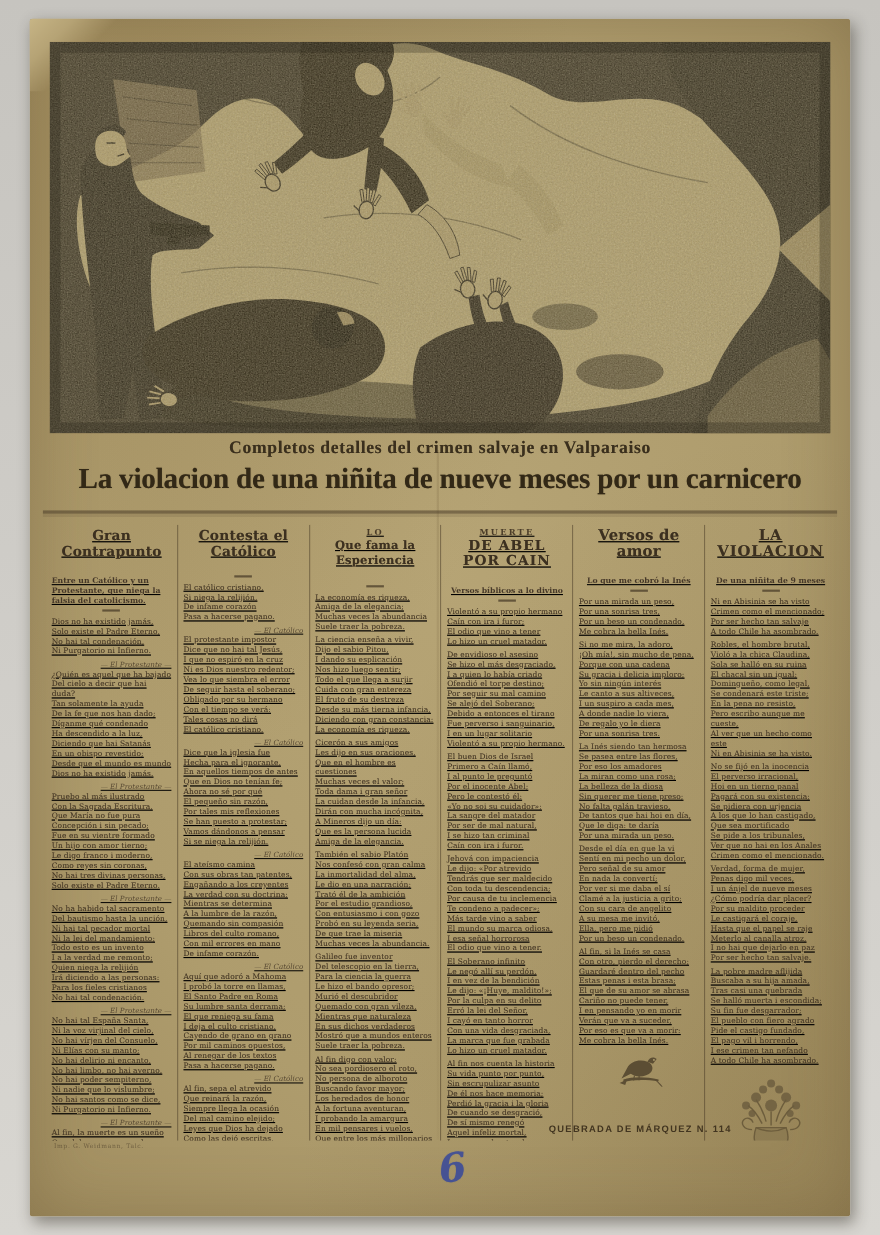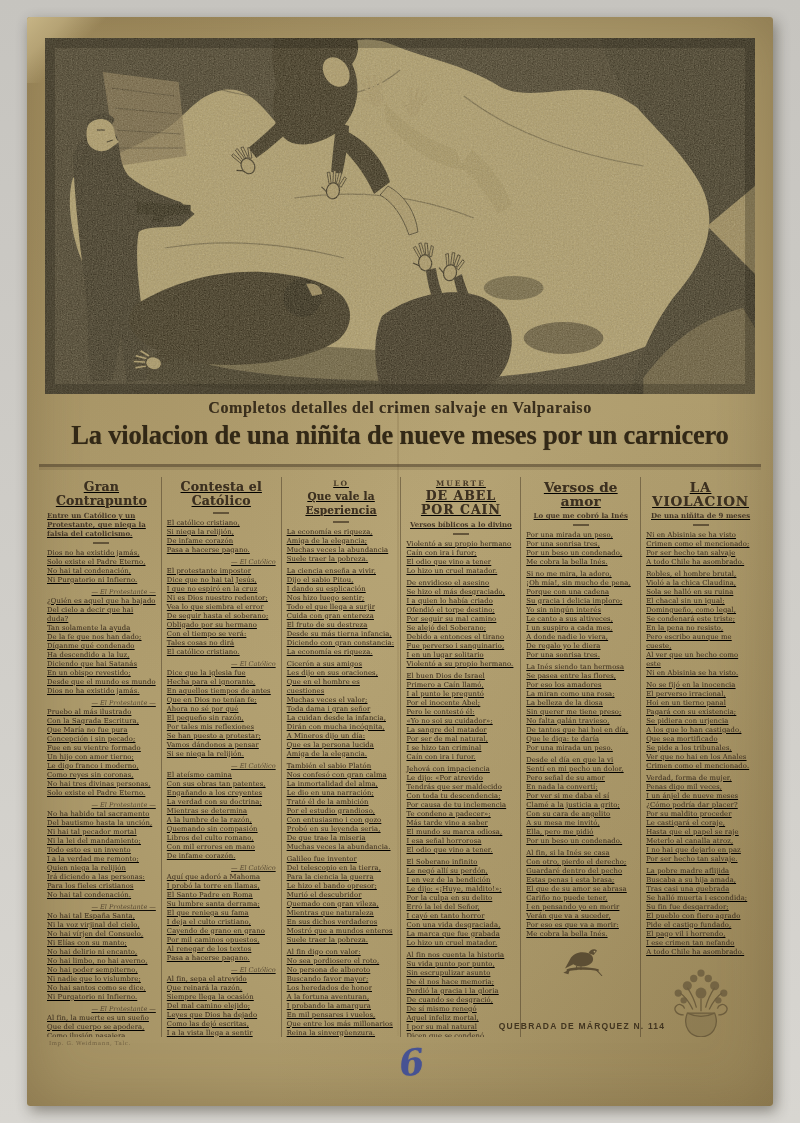--- a/index.html
+++ b/index.html
@@ -27,21 +27,21 @@
          font:bold 26.5px/34px "Liberation Serif", serif;letter-spacing:-0.2px;color:#322816;
          text-shadow:0 0 .7px rgba(50,40,22,.6);}
   .headline-rule{position:absolute;left:12px;right:12px;top:447px;height:3px;
          background:#4a3c28;opacity:.55;box-shadow:0 3px 0 rgba(74,60,40,.25);}
   .columns{position:absolute;left:15px;right:13px;top:460px;height:560px;display:flex;overflow:hidden;text-decoration:underline;}
   .col{flex:1 1 0;min-width:0;padding:2px 5px 0 5px;border-left:1px solid rgba(70,56,36,.5);overflow:hidden;}
   .col:first-child{border-left:none;}
   .col-kicker{font:bold 7.5px/9px "DejaVu Serif", serif;text-align:center;letter-spacing:2px;color:#4a3c28;}
   .col-title{margin:1px 0 0 0;font:bold 12.5px/14px "DejaVu Serif", serif;text-align:center;
          letter-spacing:.2px;color:#3c3020;text-shadow:0 0 .5px rgba(60,48,32,.5);}
-  .col-subtitle{font:bold 7px/9px "DejaVu Serif", serif;text-align:center;margin-top:3px;color:#463828;}
+  .col-subtitle{font:bold 7px/9px "DejaVu Serif", serif;text-align:center;margin-top:15px;color:#463828;}
   .col:first-child .col-subtitle{text-align:left;}
   .dash{width:16px;height:1.5px;background:#4a3c28;margin:4px auto 5px auto;opacity:.75;}
   .stanza{margin-bottom:3px;}
   .speaker{font:italic 6.5px/9px "DejaVu Serif", serif;text-align:right;color:#4d3f2b;opacity:.9;}
   .stanza-text{font-size:6.8px;line-height:9px;white-space:pre-line;color:#483a27;
          letter-spacing:.1px;text-shadow:0 0 .4px rgba(72,58,39,.45);}
   .ornament{text-align:center;margin-top:5px;}
   .footer{position:absolute;left:372px;top:1002px;width:366px;text-align:center;}
   .author{font:bold 15px/18px "Liberation Serif", serif;letter-spacing:1.1px;color:#3a2f1e;
          text-shadow:0 0 .5px rgba(58,47,30,.55);}
@@ -341,21 +341,21 @@
 Leyes que Dios ha dejado
 Como las dejó escritas,
 I a la vista llega a sentir
 El que parece condenado.</div>
             </div>
           </div>
       </div>
 
       <div class="col">
         <div class="col-kicker">LO</div>
-        <h3 class="col-title" style="font-size:10.5px">Que vale la Esperiencia</h3>
+        <h3 class="col-title" style="font-size:10.5px">Que fama la Esperiencia</h3>
         <div class="col-subtitle"></div>
         <div class="dash"></div>
         <div class="stanzas">
 
             <div class="stanza">
 
               <div class="stanza-text">La economía es riqueza,
 Amiga de la elegancia;
 Muchas veces la abundancia
 Suele traer la pobreza.</div>

